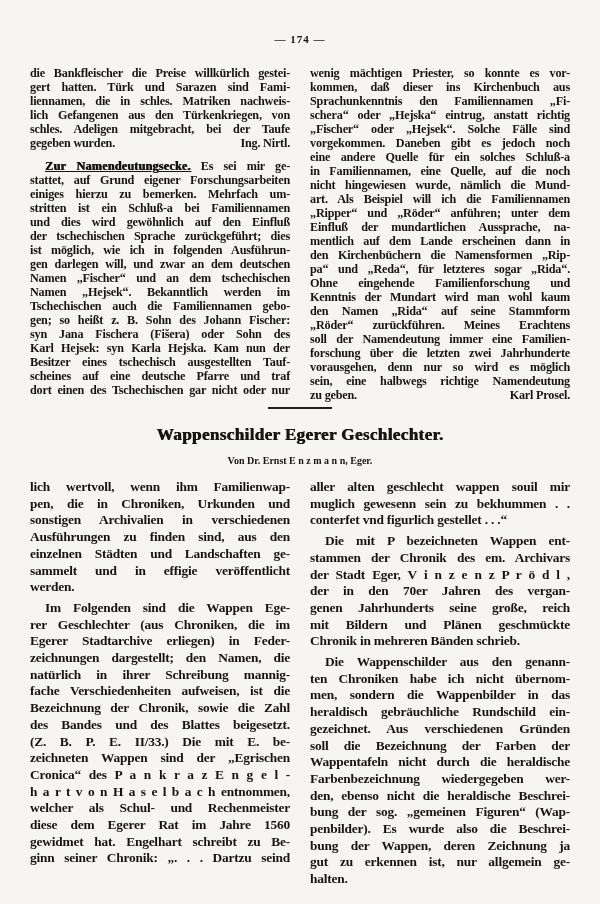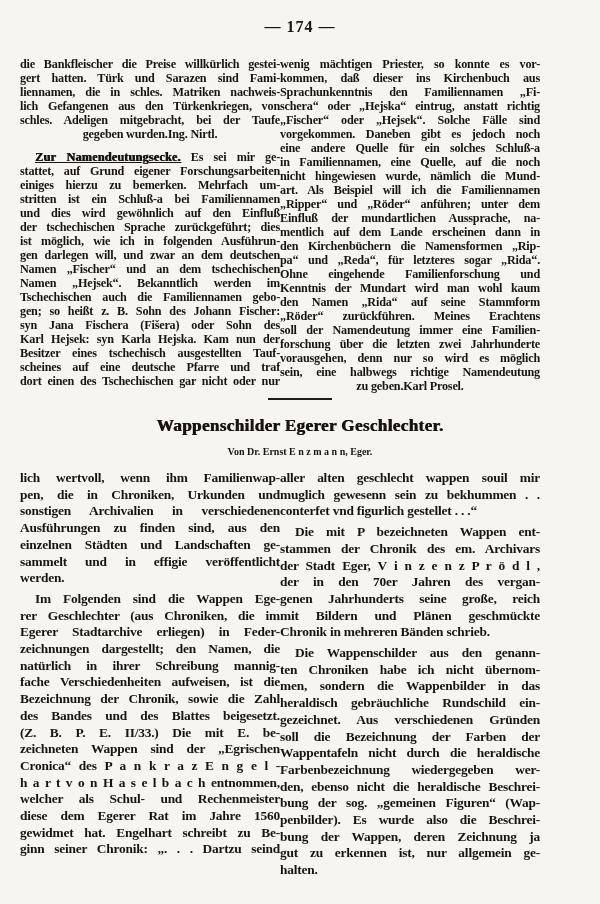--- a/index.html
+++ b/index.html
@@ -7,43 +7,44 @@
     width: 600px; height: 904px;
     background: #f6f5f1;
     color: #191410;
     font-family: "Liberation Serif", "DejaVu Serif", serif;
     font-weight: bold;
     overflow: hidden;
     position: relative;
   }
   .page { width: 600px; height: 904px; }
   .page-number {
-    margin-top: 18px;
+    margin-top: 33px;
     text-align: center;
-    font-size: 16px;
+    font-size: 11px;
     letter-spacing: 1px;
   }
   .columns {
     display: flex;
-    padding: 0 20px;
+    padding: 0 30px;
+    gap: 20px;
   }
   .col { width: 260px; flex: 0 0 260px; }
   .top-columns { margin-top: 21px; }
   .top-columns .ln { font-size: 12.2px; line-height: 14px; letter-spacing: -0.2px; }
   .article-columns { margin-top: 9px; }
   .article-columns .ln { font-size: 13.4px; line-height: 16.7px; letter-spacing: -0.2px; }
   .ln {
     text-align: justify;
     text-align-last: justify;
     white-space: nowrap;
   }
   .ln.l { text-align-last: left; }
   .ln.lr {
     display: flex;
-    justify-content: center;
+    justify-content: space-between;
     text-align-last: auto;
   }
   .ln.ind { text-indent: 15px; }
   .top-columns .ln.gap { margin-top: 9px; }
   .article-columns .ln.gap { margin-top: 4px; }
   .ln b, .lead {
     text-shadow: 0.6px 0 0 currentColor;
     letter-spacing: 0.2px;
     text-decoration: underline;
   }

